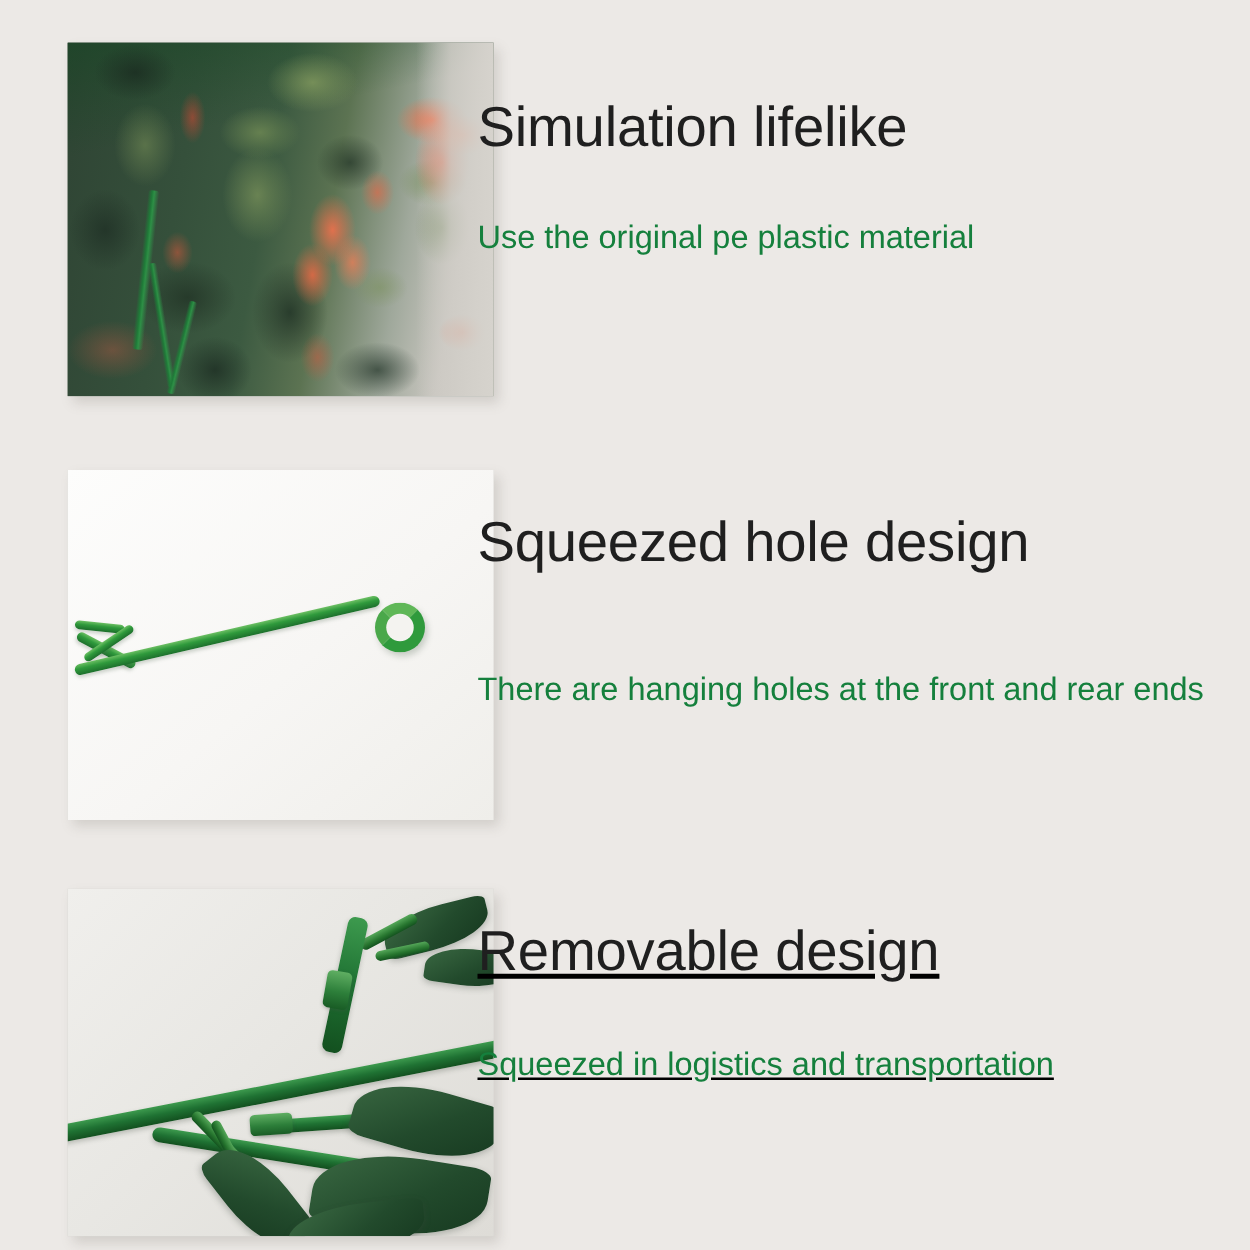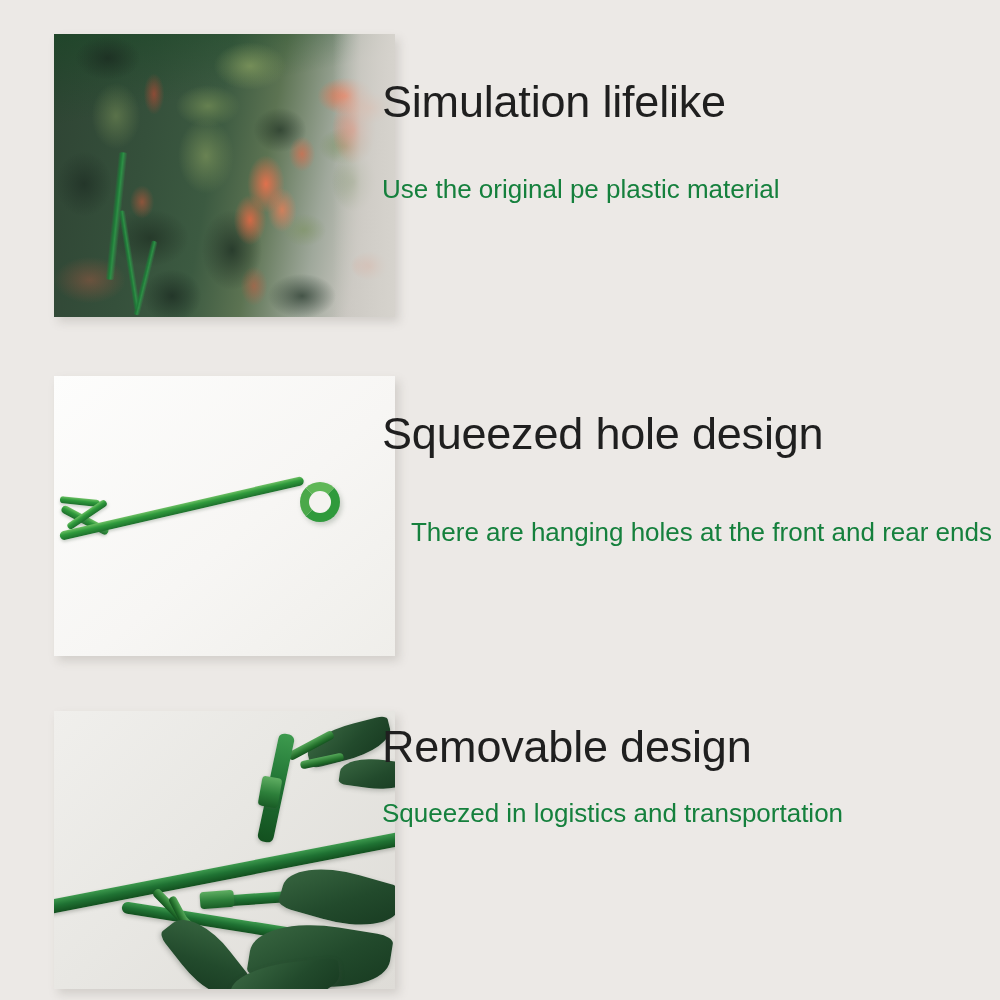--- a/index.html
+++ b/index.html
@@ -208,41 +208,41 @@
   .photo-joint .tw5 { left: 120px; top: 232px; width: 44px; height: 8px;  transform: rotate(74deg); }
 
   
   .text-block {
     position: absolute;
     left: 382px;
     right: 8px;
   }
   .row-1 .text-block { top: 78px; }
   .row-2 .text-block { top: 70px; }
-  .row-3 .text-block { top: 48px; }
+  .row-3 .text-block { top: 62px; text-decoration: underline; }
 
   .feature-title {
     margin: 0;
     font-family: "Liberation Sans", sans-serif;
     font-size: 45px;
     font-weight: 400;
     line-height: 1.05;
     color: #1f1f1f;
     letter-spacing: -0.2px;
     white-space: nowrap;
   }
 
   .feature-lines {
     margin: 0;
     padding: 0;
     list-style: none;
   }
   .row-1 .feature-lines { margin-top: 45px; }
-  .row-2 .feature-lines { margin-top: 56px; text-align: right; }
-  .row-3 .feature-lines { margin-top: 24px; }
+  .row-2 .feature-lines { margin-top: 75px; }
+  .row-3 .feature-lines { margin-top: 48px; }
 
   .feature-line {
     font-family: "Liberation Sans", sans-serif;
     font-size: 26px;
     font-weight: 400;
     line-height: 1.52;
     color: #15803d;
     white-space: nowrap;
   }
 </style>

